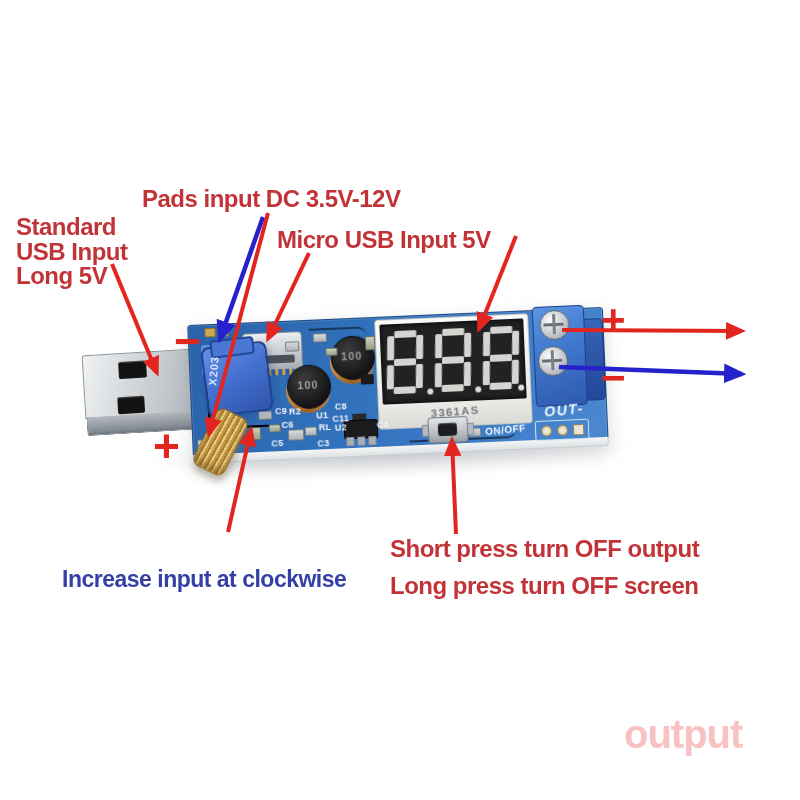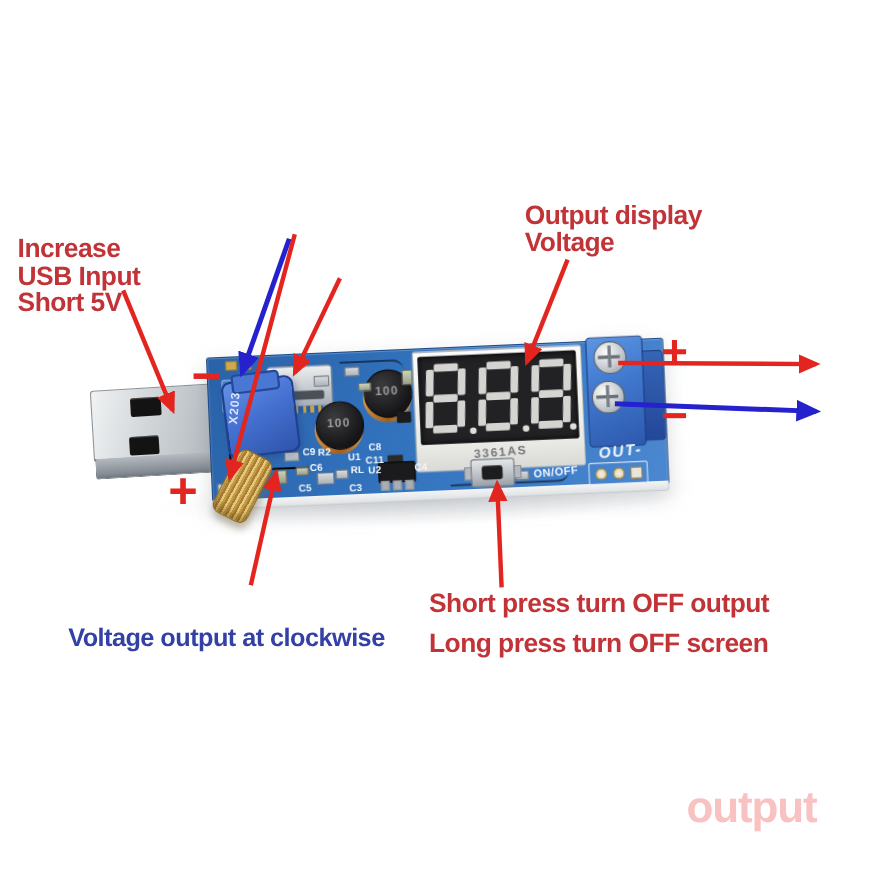--- a/index.html
+++ b/index.html
@@ -270,31 +270,29 @@
     <line x1="263" y1="217" x2="220" y2="339" stroke="#2522cd" stroke-width="4.5" marker-end="url(#ab)"></line>
     <line x1="268" y1="213" x2="209" y2="434" stroke="#e2251f" stroke-width="4" marker-end="url(#ar)"></line>
     <line x1="309" y1="253" x2="268" y2="339" stroke="#e2251f" stroke-width="4" marker-end="url(#ar)"></line>
     <line x1="516" y1="236" x2="479" y2="329" stroke="#e2251f" stroke-width="4" marker-end="url(#ar)"></line>
     <line x1="562" y1="330" x2="742" y2="331" stroke="#e2251f" stroke-width="4" marker-end="url(#ar)"></line>
     <line x1="559" y1="367" x2="742" y2="374" stroke="#2522cd" stroke-width="4.5" marker-end="url(#ab)"></line>
     <line x1="456" y1="534" x2="452" y2="440" stroke="#e2251f" stroke-width="4" marker-end="url(#ar)"></line>
     <line x1="228" y1="532" x2="251" y2="430" stroke="#e2251f" stroke-width="4" marker-end="url(#ar)"></line>
   </svg>
 
-  <div class="ann red" style="left:477px;top:185px;font-size:24px;">
-    <div>Output display</div>
-    <div>Voltage</div>
-  </div>
+  <div class="ann red" style="left:142px;top:187px;font-size:24px;">Pads input DC 3.5V-12V</div>
   <div class="ann red" style="left:16px;top:215px;font-size:24px;line-height:24.5px;">
-    <div>Increase</div>
+    <div>Standard</div>
     <div>USB Input</div>
-    <div>Short 5V</div>
-  </div>
+    <div>Long 5V</div>
+  </div>
+  <div class="ann red" style="left:277px;top:228px;font-size:24px;">Micro USB Input 5V</div>
   <div class="sign" style="left:601px;top:299px;font-size:42px;">+</div>
   <div class="sign" style="left:601px;top:357px;font-size:42px;">−</div>
   <div class="sign" style="left:153px;top:423px;font-size:46px;">+</div>
   <div class="sign" style="left:174px;top:318px;font-size:46px;">−</div>
-  <div class="ann blue" style="left:62px;top:567px;font-size:23px;">Voltage output at clockwise</div>
+  <div class="ann blue" style="left:62px;top:567px;font-size:23px;">Increase input at clockwise</div>
   <div class="ann red" style="left:390px;top:574px;font-size:24px;">Long press turn OFF screen</div>
   <div class="ann red" style="left:390px;top:537px;font-size:24px;">Short press turn OFF output</div>
 
   <div class="watermark">output</div>
 </div>
 
 </body></html>

